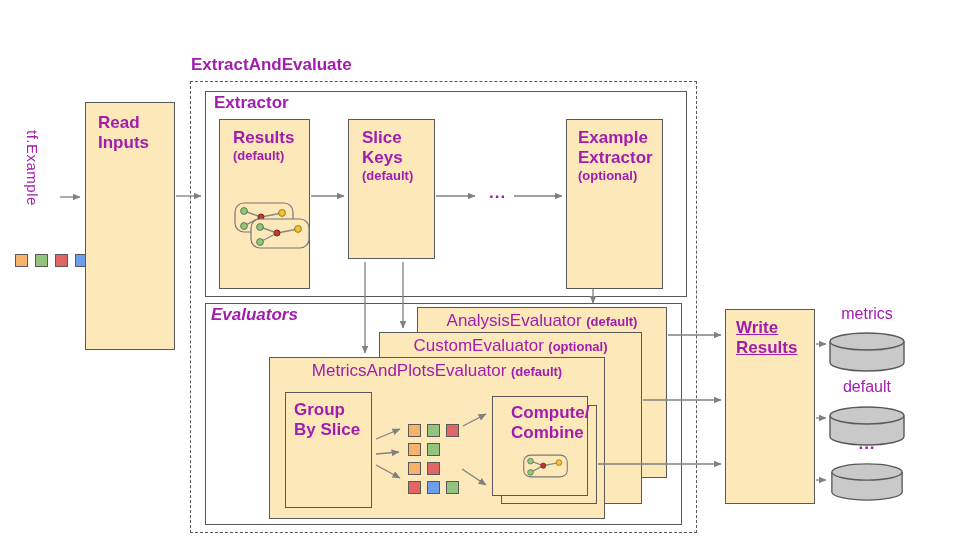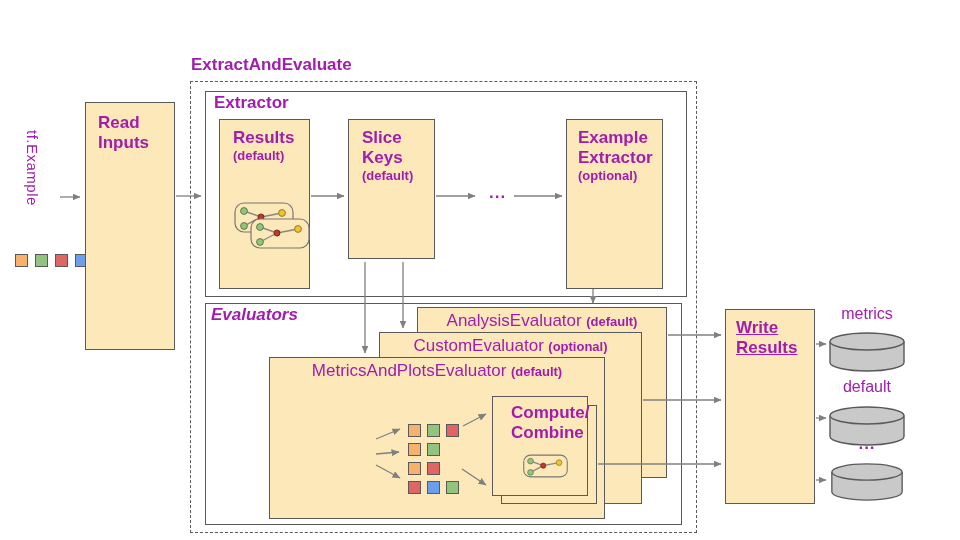--- a/index.html
+++ b/index.html
@@ -99,20 +99,23 @@
   <div class="box stack-title" style="left:379px;top:310px;width:263px;height:172px;">
     <span class="nm">CustomEvaluator</span>
     <span class="q">(optional)</span>
   </div>
 
   <div class="box stack-title" style="left:269px;top:335px;width:336px;height:162px;">
     <span class="nm">MetricsAndPlotsEvaluator</span>
     <span class="q">(default)</span>
   </div>
 
+  <div class="box" style="left:285px;top:370px;width:87px;height:116px;padding:7px 2px 0 8px;">
+    <div class="lbl">Group By Slice</div>
+  </div>
 
   <div class="abs" style="left:408px;top:402px;" id="slice-grid">
       <div class="sq-row">
         <div class="square" style="background: rgb(246, 178, 107);"></div>
         <div class="square" style="background: rgb(147, 196, 125);"></div>
         <div class="square" style="background: rgb(224, 102, 102);"></div>
       </div>
       <div class="sq-row">
         <div class="square" style="background: rgb(246, 178, 107);"></div>
         <div class="square" style="background: rgb(147, 196, 125);"></div>

